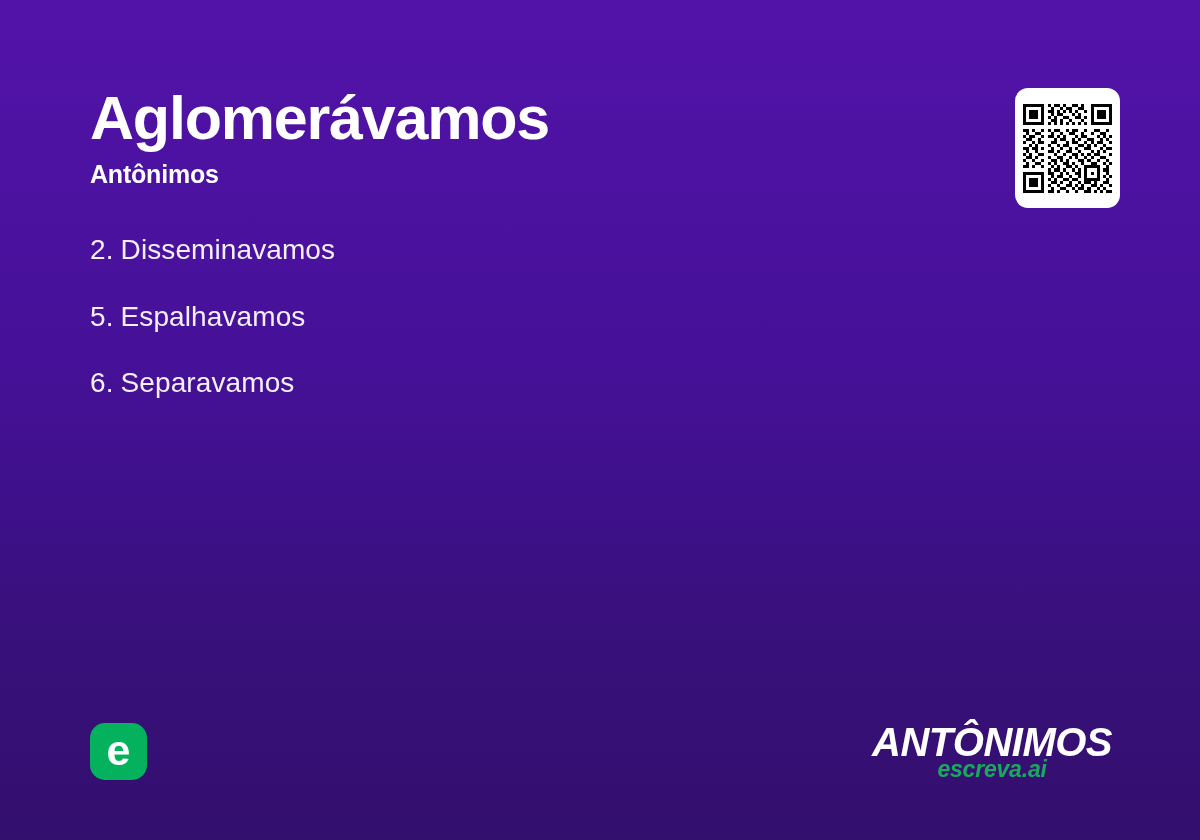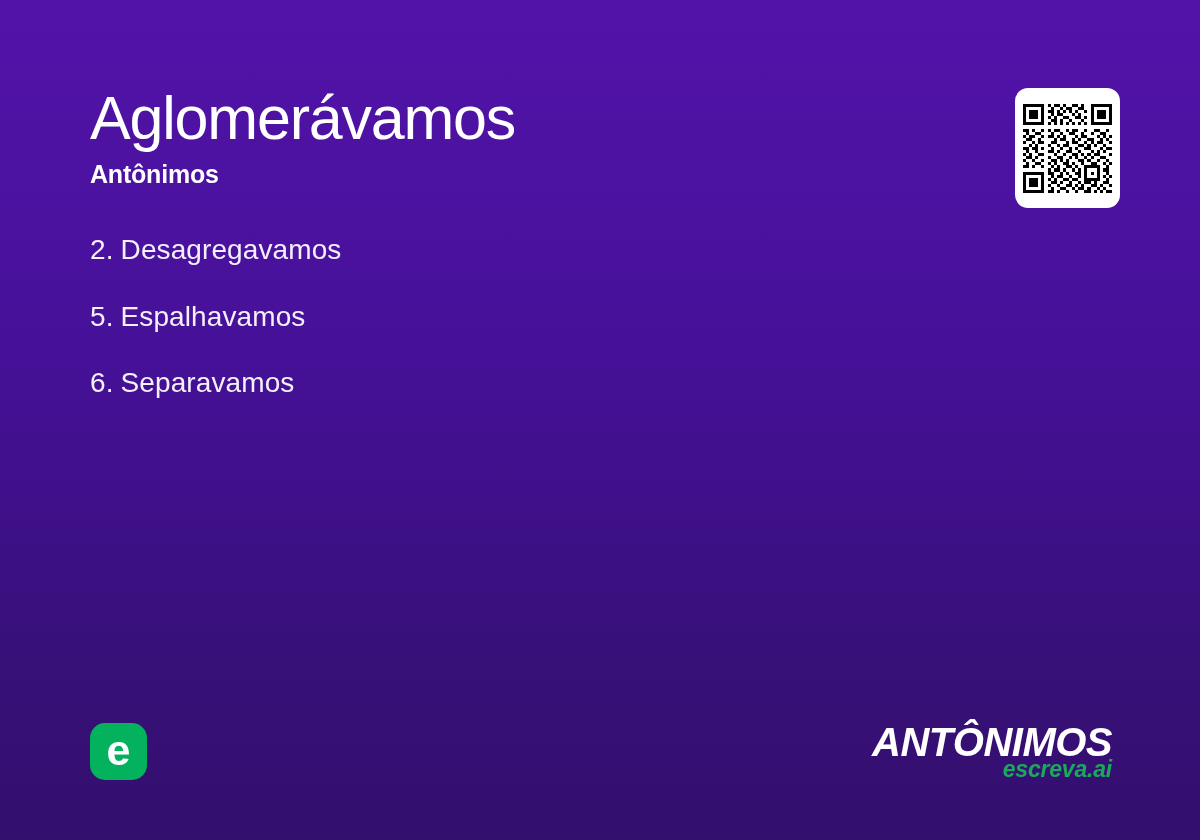--- a/index.html
+++ b/index.html
@@ -31,21 +31,21 @@
   #title-block {
     position: absolute;
     left: 90px;
     top: 86px;
     width: 860px;
   }
   #page-title {
     margin: 0;
     font-family: "Liberation Sans", sans-serif;
     font-size: 61px;
-    font-weight: normal;
+    font-weight: bold;
     line-height: 1.05;
     letter-spacing: -1.2px;
     color: #ffffff;
     white-space: nowrap;
   }
   #page-subtitle {
     margin: 10px 0 0 0;
     font-size: 25px;
     font-weight: bold;
     letter-spacing: -0.2px;
@@ -135,20 +135,21 @@
     display: block;
   }
   #lockup-secondary {
     font-size: 23px;
     font-weight: bold;
     font-style: italic;
     letter-spacing: -0.2px;
     color: #19a95d;
     display: block;
     margin-top: -4px;
+    text-align: center;
   }
 </style>
 </head>
 <body>
 
 <div id="card">
 
   <div id="title-block">
     <h1 id="page-title">Aglomerávamos</h1>
     <div id="page-subtitle">Antônimos</div>
@@ -396,21 +397,21 @@
           <rect x="17" y="28" width="1" height="1"></rect>
         <rect x="20" y="28" width="2" height="1"></rect>
           <rect x="23" y="28" width="1" height="1"></rect>
         <rect x="25" y="28" width="1" height="1"></rect>
           <rect x="27" y="28" width="2" height="1"></rect>
       </g>
     </svg>
   </div>
 
   <ul id="word-list">
-      <li><span class="idx">2.</span><span>Desagregavamos</span></li>
+      <li><span class="idx">2.</span><span>Disseminavamos</span></li>
       <li><span class="idx">5.</span><span>Espalhavamos</span></li>
       <li><span class="idx">6.</span><span>Separavamos</span></li>
     </ul>
 
   <div id="brand-mark">
     <span>e</span>
   </div>
 
   <div id="brand-lockup">
     <span id="lockup-primary">ANTÔNIMOS</span>

